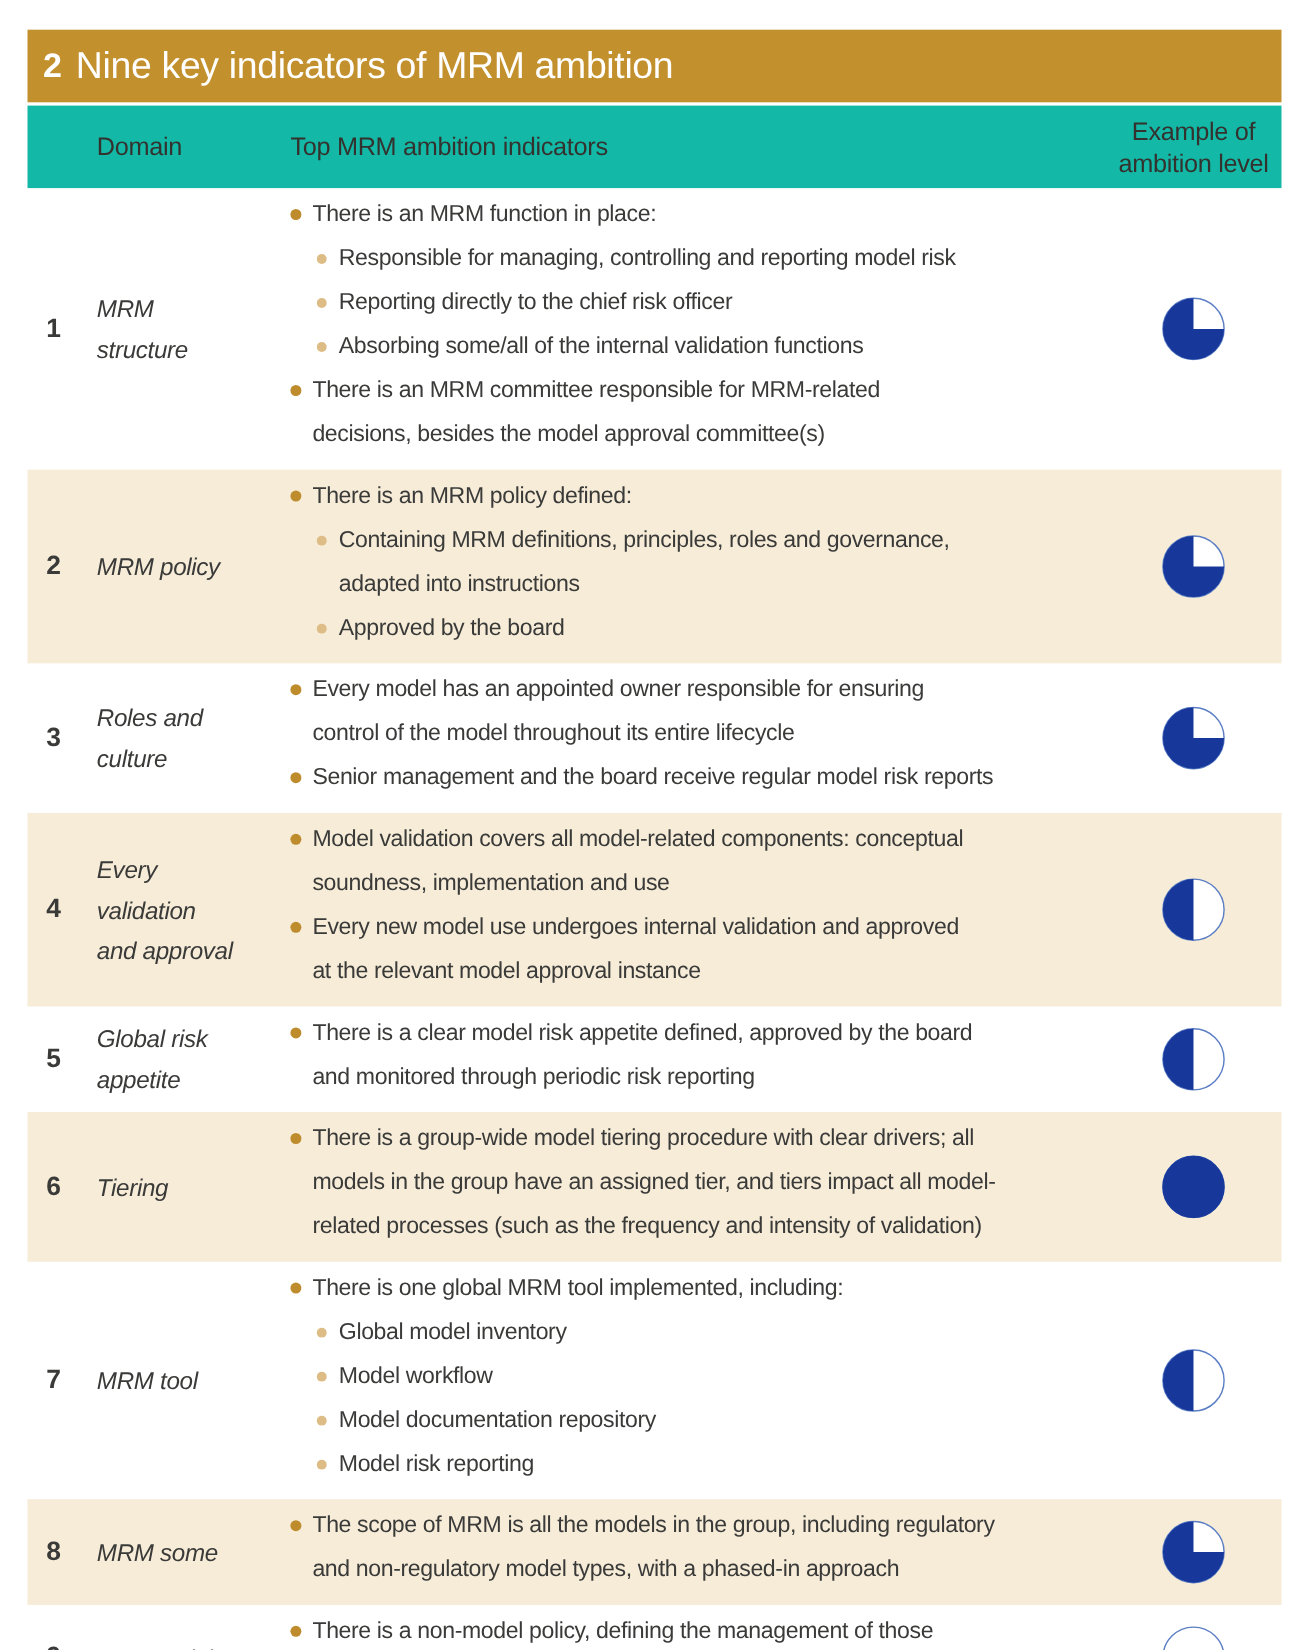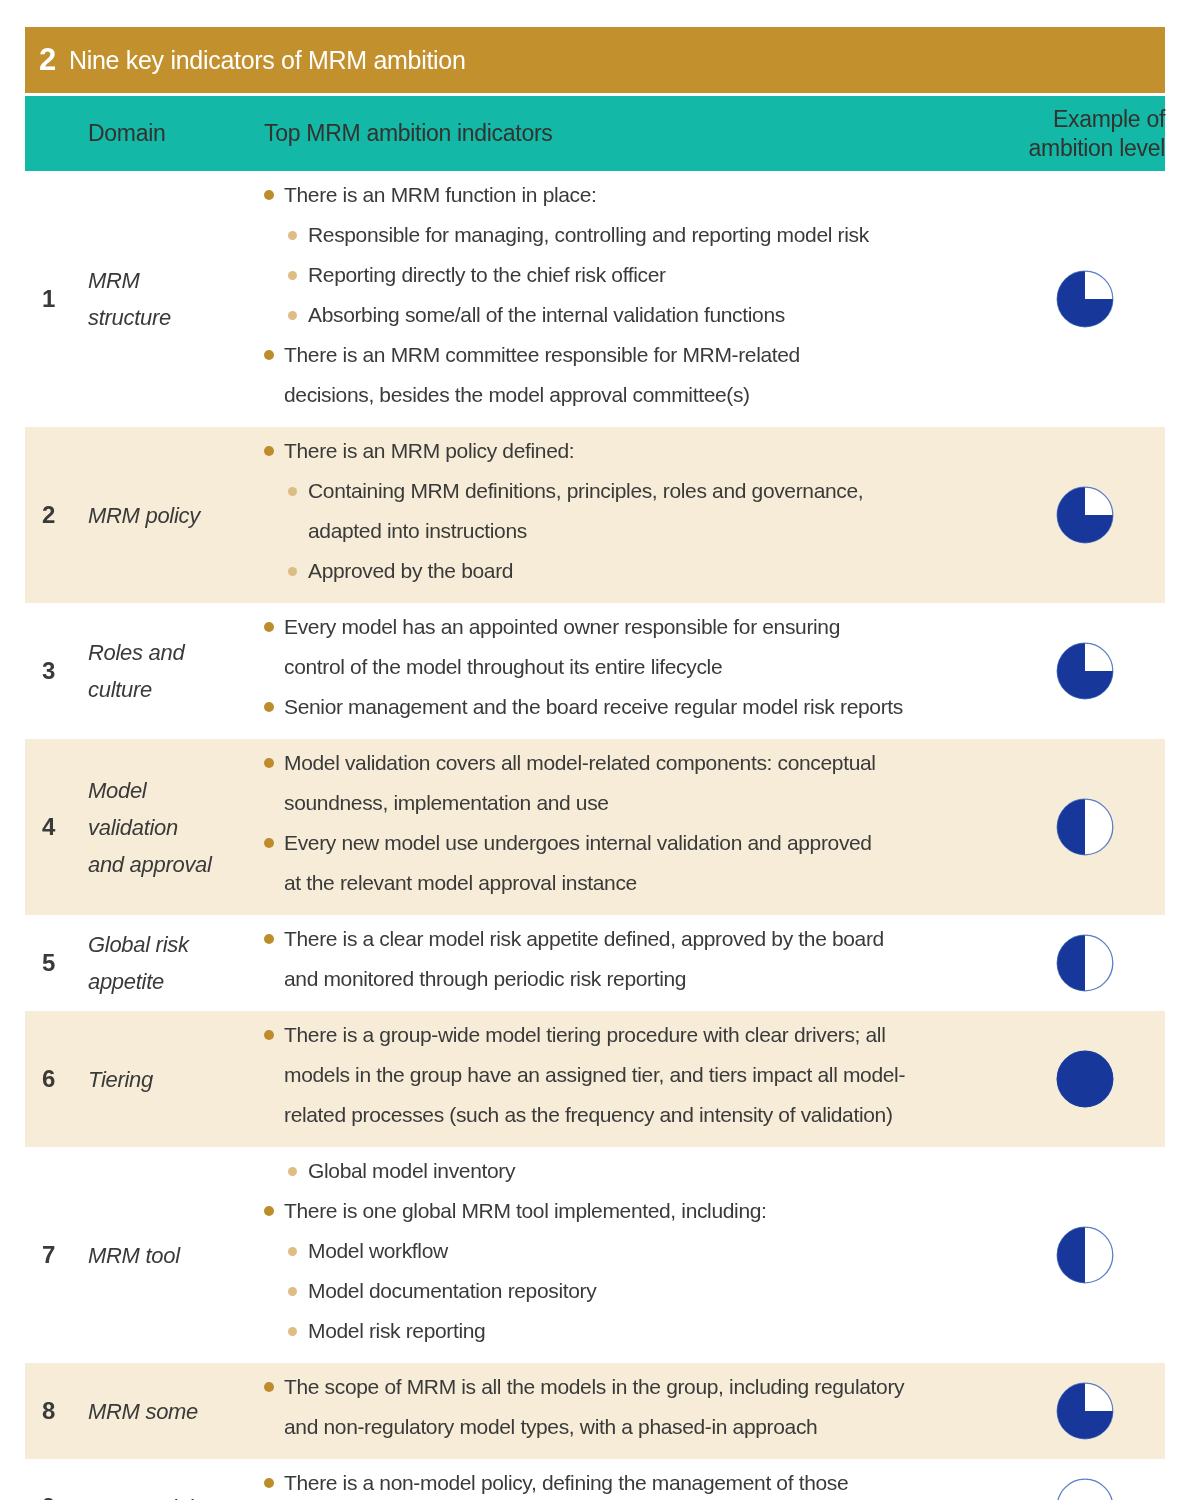--- a/index.html
+++ b/index.html
@@ -20,42 +20,42 @@
     height:66px;
     display:flex;align-items:center;
     padding-left:14px;
     margin-bottom:3px;
   }
   .title-bar .fig-num{
     color:#ffffff;font-size:31px;font-weight:bold;
     letter-spacing:-0.3px;margin-right:13px;
   }
   .title-bar .fig-title{
-    color:#ffffff;font-size:25px;font-weight:normal;
+    color:#ffffff;font-size:34px;font-weight:normal;
     letter-spacing:-0.3px;
   }
   
   .cols{
     display:grid;
     grid-template-columns:63px 172px 745px 160px;
   }
   
   .head-row{
     background:#14b8a6;
     min-height:75px;
     align-items:center;
   }
   .head-cell{
     font-size:23px;line-height:29px;letter-spacing:-0.3px;
     color:#33322f;
     padding:6px 0;
   }
   .head-domain{grid-column:2;}
   .head-indicators{grid-column:3;padding-left:4px;}
-  .head-example{grid-column:4;text-align:right;}
+  .head-example{grid-column:4;text-align:center;}
   
   .row{align-items:center;}
   .row.shaded{background:#f6ecd8;}
   .cell-num{
     grid-column:1;
     font-size:24px;font-weight:bold;letter-spacing:-0.3px;
     padding-left:17px;
     align-self:center;
   }
   .cell-domain{
@@ -159,21 +159,21 @@
         </div>
         <div class="cell-icon">
           <svg width="58" height="58" viewBox="0 0 58 58" aria-label="ambition level three-quarters">
             <circle cx="29" cy="29" r="27.8" fill="#ffffff" stroke="#5b7ec4" stroke-width="1.3"></circle>
             <path d="M 29 29 L 56.8 29 A 27.8 27.8 0 1 1 29 1.1999999999999993 Z" fill="#17389a"></path>
           </svg>
         </div>
       </div>
       <div class="cols row shaded" style="min-height: 168px;">
         <div class="cell-num">4</div>
-        <div class="cell-domain">Model
+        <div class="cell-domain">Every
 validation
 and approval</div>
         <div class="cell-ind">
           <div class="item"><span class="bullet"></span>Model validation covers all model-related components: conceptual
 soundness, implementation and use</div>
           <div class="item"><span class="bullet"></span>Every new model use undergoes internal validation and approved
 at the relevant model approval instance</div>
         </div>
         <div class="cell-icon">
           <svg width="58" height="58" viewBox="0 0 58 58" aria-label="ambition level half">
@@ -209,22 +209,22 @@
           <svg width="58" height="58" viewBox="0 0 58 58" aria-label="ambition level full">
             <circle cx="29" cy="29" r="27.8" fill="#ffffff" stroke="#5b7ec4" stroke-width="1.3"></circle>
             <circle cx="29" cy="29" r="27.8" fill="#17389a" stroke="#17389a" stroke-width="1"></circle>
           </svg>
         </div>
       </div>
       <div class="cols row" style="min-height: 198px;">
         <div class="cell-num">7</div>
         <div class="cell-domain">MRM tool</div>
         <div class="cell-ind">
+          <div class="item"><span class="bullet"></span>There is one global MRM tool implemented, including:</div>
           <div class="item lvl2"><span class="bullet"></span>Global model inventory</div>
-          <div class="item"><span class="bullet"></span>There is one global MRM tool implemented, including:</div>
           <div class="item lvl2"><span class="bullet"></span>Model workflow</div>
           <div class="item lvl2"><span class="bullet"></span>Model documentation repository</div>
           <div class="item lvl2"><span class="bullet"></span>Model risk reporting</div>
         </div>
         <div class="cell-icon">
           <svg width="58" height="58" viewBox="0 0 58 58" aria-label="ambition level half">
             <circle cx="29" cy="29" r="27.8" fill="#ffffff" stroke="#5b7ec4" stroke-width="1.3"></circle>
             <path d="M 29 29 L 29.000000000000004 56.8 A 27.8 27.8 0 0 1 29 1.1999999999999993 Z" fill="#17389a"></path>
           </svg>
         </div>

